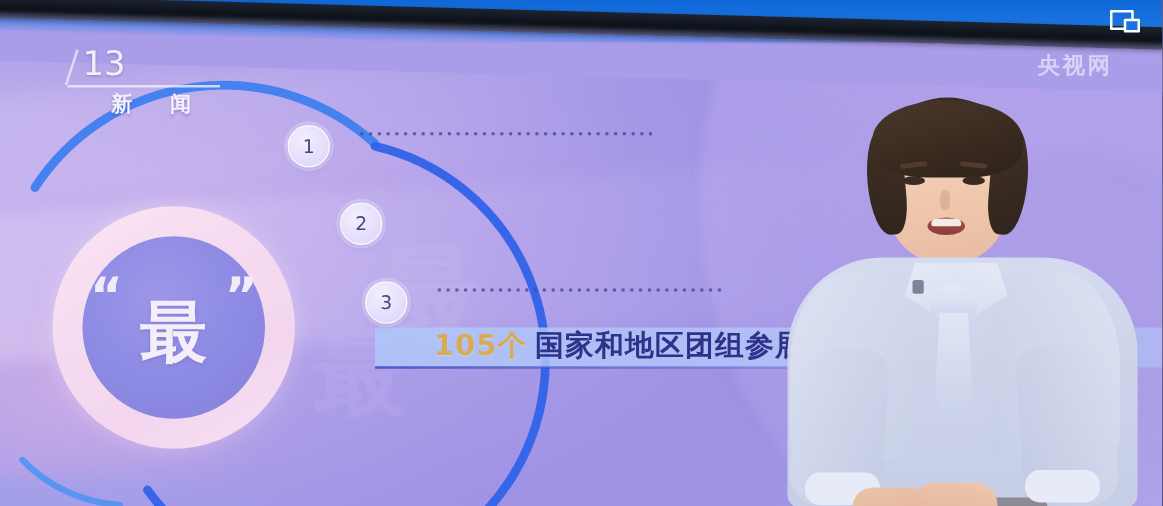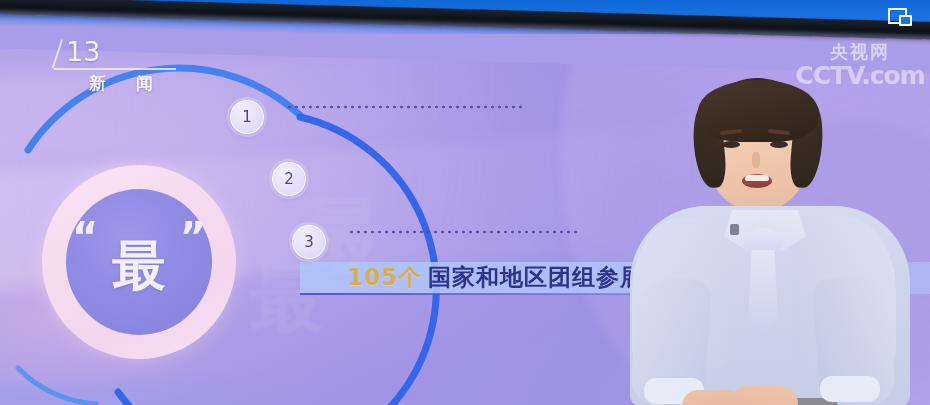--- a/index.html
+++ b/index.html
@@ -456,16 +456,15 @@
     <div class="cctv-sub">新  闻</div>
   </div>
 
   <div class="pip-icon">
     <span class="pip-outer"></span>
     <span class="pip-inner"></span>
   </div>
 
   <div class="watermark">
     <div class="wm-cn">央视网</div>
-    <div class="wm-en">CCTV.com</div>
   </div>
 
 </div>
 
 </body></html>

